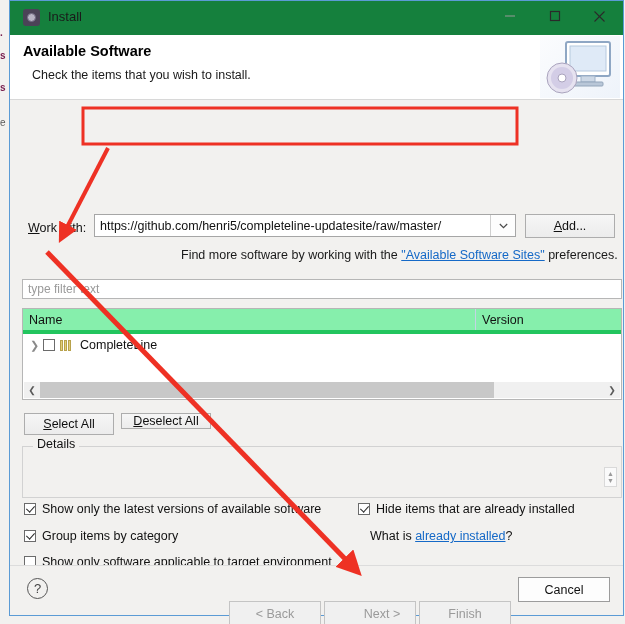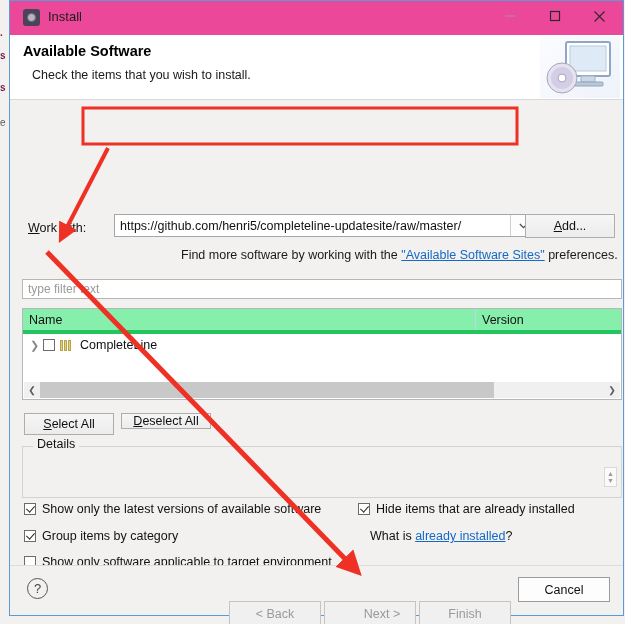--- a/index.html
+++ b/index.html
@@ -35,21 +35,21 @@
     height: 616px;
     background: #ffffff;
     border: 1px solid #5b9bd5;
     box-sizing: border-box;
   }
 
   
   .titlebar {
     position: relative;
     height: 34px;
-    background: #ec4899;
+    background: #15803d;
     display: flex;
     align-items: center;
     text-decoration: underline;
   }
   .title-icon {
     position: absolute;
     left: 13px;
     top: 8px;
     width: 17px;
     height: 17px;
@@ -131,21 +131,21 @@
     position: absolute;
     left: 18px;
     top: 121px;
     font-size: 12.5px;
     color: #111;
   }
   .label-workwith u { text-decoration: underline; }
 
   .combo {
     position: absolute;
-    left: 104px;
+    left: 84px;
     top: 114px;
     width: 422px;
     height: 23px;
     background: #ffffff;
     border: 1px solid #a6a6a6;
     box-sizing: border-box;
     display: flex;
     align-items: center;
   }
   .combo-value {

